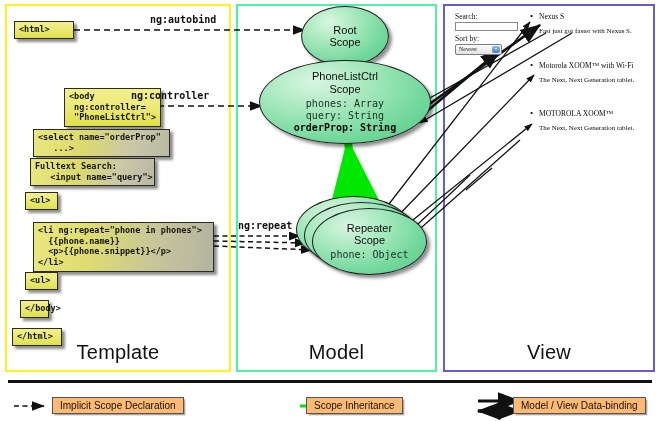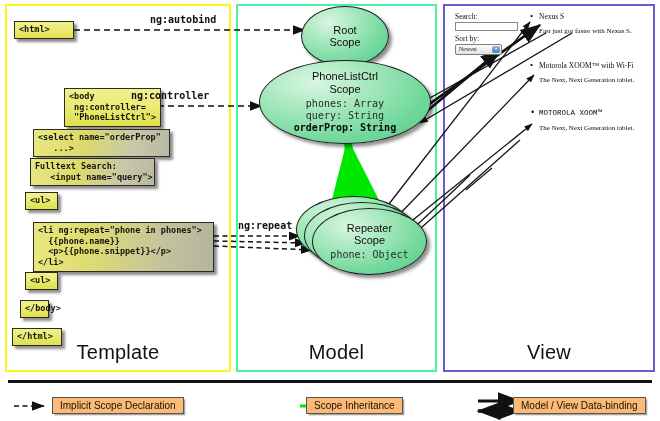--- a/index.html
+++ b/index.html
@@ -208,21 +208,21 @@
       <span>Newest</span>
       <span class="arrowbtn"></span>
     </div>
 
     <div class="v-item bulleted" style="left:96px;top:8px;">Nexus S</div>
     <div class="v-desc" style="left:96px;top:23px;">Fast just got faster with Nexus S.</div>
 
     <div class="v-item bulleted" style="left:96px;top:57px;">Motorola XOOM™ with Wi-Fi</div>
     <div class="v-desc" style="left:96px;top:72px;">The Next, Next Generation tablet.</div>
 
-    <div class="v-item bulleted" style="left:96px;top:105px;font-family:Liberation Mono, monospace;">MOTOROLA XOOM™</div>
+    <div class="v-item bulleted" style="left:96px;top:105px;">MOTOROLA XOOM™</div>
     <div class="v-desc" style="left:96px;top:120px;">The Next, Next Generation tablet.</div>
   </div>
 
   <div class="legend">
     <div class="rule"></div>
 
     <svg width="660" height="43">
       <path d="M14,28 L44,28" stroke="#111" stroke-width="1.6" fill="none" stroke-dasharray="5,3.5" marker-end="url(#ah)"></path>
       <path d="M300,28 L344,28" stroke="#00e800" stroke-width="3" fill="none" marker-end="url(#ahg)"></path>
       <path d="M478,23 L520,23" stroke="#111" stroke-width="3" fill="none" marker-end="url(#ah)"></path>

